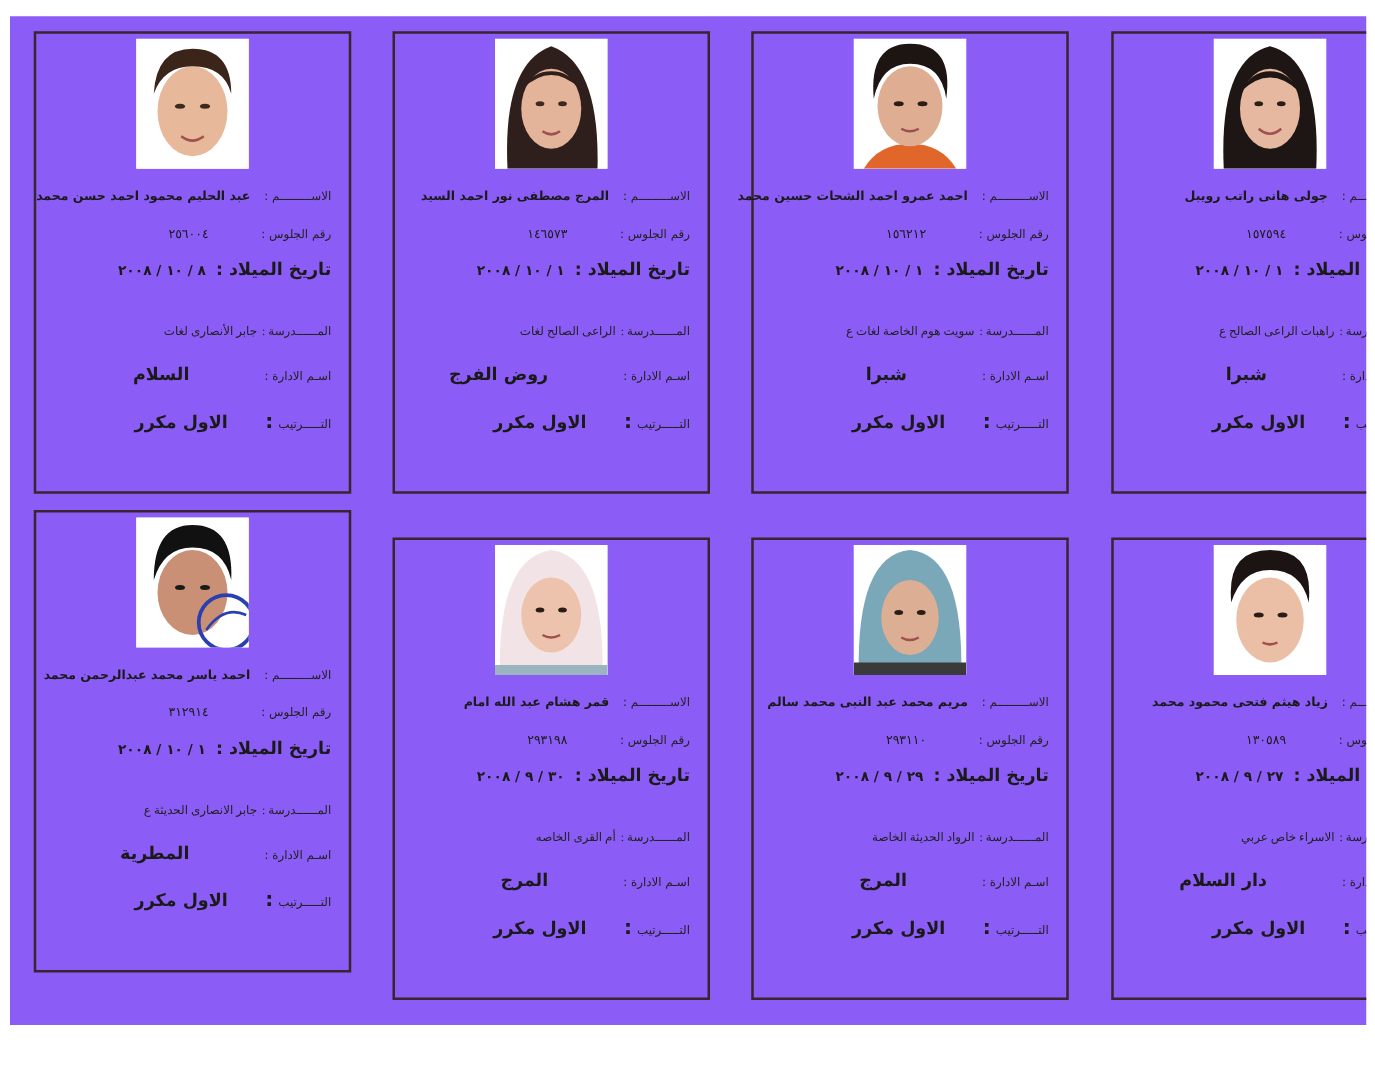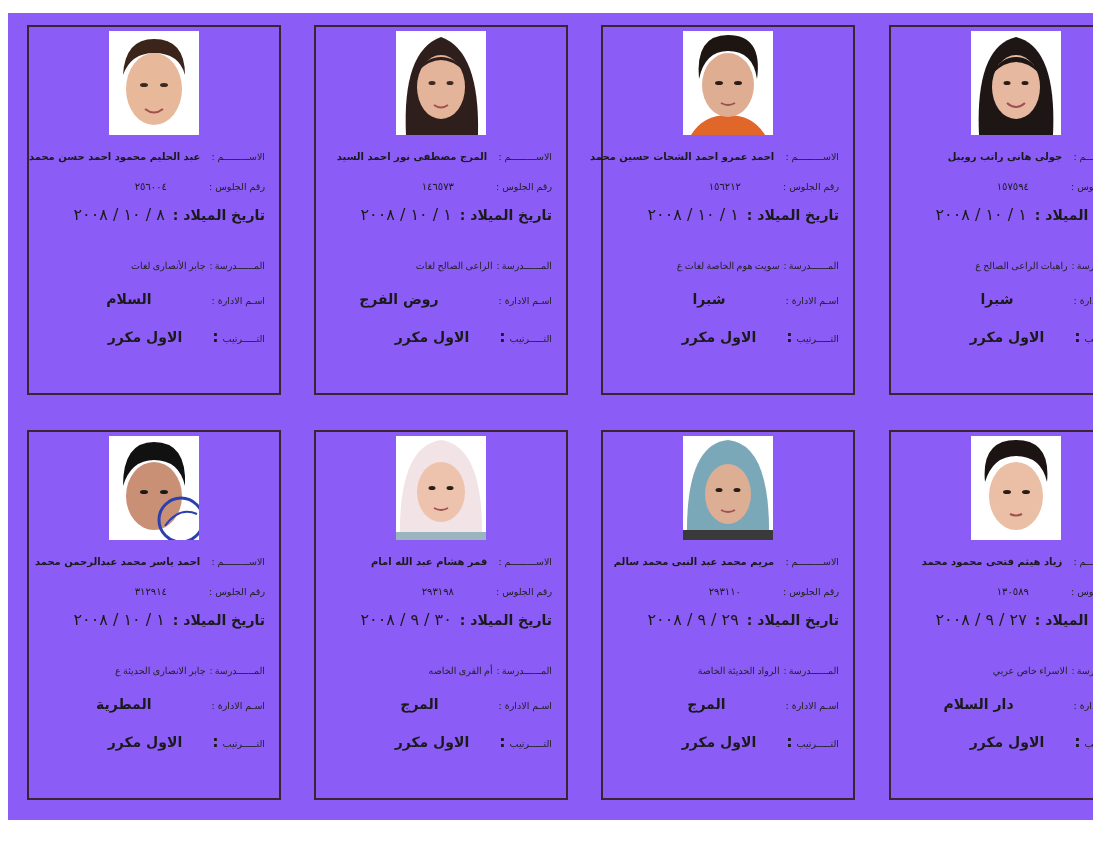--- a/index.html
+++ b/index.html
@@ -10,21 +10,21 @@
     .card { position: absolute; width: 254px; height: 370px;
             border: 2px solid #3a2430; box-sizing: border-box; direction: rtl; }
     .photo { position: absolute; top: 4px; left: 50%; transform: translateX(-50%);
              width: 90px; height: 104px; background: #ffffff; overflow: hidden; }
     .photo svg { display: block; width: 100%; height: 100%; }
     .row { position: absolute; right: 14px; left: 10px; color: #1a1a1a; white-space: nowrap; }
     .lbl { font-size: 9.5px; color: #222; }
     .val-sm { font-size: 10px; font-weight: bold; margin-right: 6px; }
     .seat { font-size: 10px; margin-right: 42px; letter-spacing: 1px; }
     .dob-lbl { font-size: 14px; font-weight: bold; }
-    .dob { font-size: 16px; font-weight: normal; margin-right: 8px; letter-spacing: 2px; direction: rtl; }
+    .dob { font-size: 11px; font-weight: bold; margin-right: 8px; letter-spacing: 2px; direction: rtl; }
     .big { font-size: 14px; font-weight: bold; margin-right: 60px; }
     .colon-big { font-size: 16px; font-weight: bold; margin-right: 4px; }
     .r-name { top: 118px; }
     .r-seat { top: 148px; }
     .r-dob  { top: 178px; }
     .r-school { top: 228px; font-family: Liberation Serif, serif; }
     .r-admin { top: 262px; }
     .r-rank { top: 300px; }
   </style>
 </head>
@@ -104,21 +104,21 @@
         </svg>
     </div>
     <div class="row r-name"><span class="lbl">الاســـــــــم :</span> <span class="val-sm">جولى هانى راتب رويبل</span></div>
     <div class="row r-seat"><span class="lbl">رقم الجلوس :</span><span class="seat">١٥٧٥٩٤</span></div>
     <div class="row r-dob"><span class="dob-lbl">تاريخ الميلاد :</span><span class="dob">١ / ١٠ / ٢٠٠٨</span></div>
     <div class="row r-school"><span class="lbl">المــــــدرسة :</span> <span class="lbl">راهبات الراعى الصالح ع</span></div>
     <div class="row r-admin"><span class="lbl">اسـم الادارة :</span><span class="big">شبرا</span></div>
     <div class="row r-rank"><span class="lbl">التـــــرتيب</span><span class="colon-big">:</span><span class="big" style="margin-right:30px">الاول مكرر</span></div>
   </div>
 
-  <div class="card" style="left:19px; top:417px;">
+  <div class="card" style="left:19px; top:395px;">
     <div class="photo">
       <svg viewBox="0 0 90 104">
           <rect width="90" height="104" fill="#fff"></rect>
           <ellipse cx="45" cy="60" rx="28" ry="34" fill="#c99076"></ellipse>
           <path d="M14 50 Q14 6 45 6 Q78 6 76 50 Q70 24 45 24 Q22 24 14 50Z" fill="#111"></path>
           <ellipse cx="35" cy="56" rx="4" ry="2" fill="#1a1a1a"></ellipse>
           <ellipse cx="55" cy="56" rx="4" ry="2" fill="#1a1a1a"></ellipse>
           <circle cx="72" cy="84" r="22" fill="none" stroke="#2a3fb0" stroke-width="3"></circle>
           <path d="M56 90 Q70 70 88 78" stroke="#2a3fb0" stroke-width="2" fill="none"></path>
         </svg>

